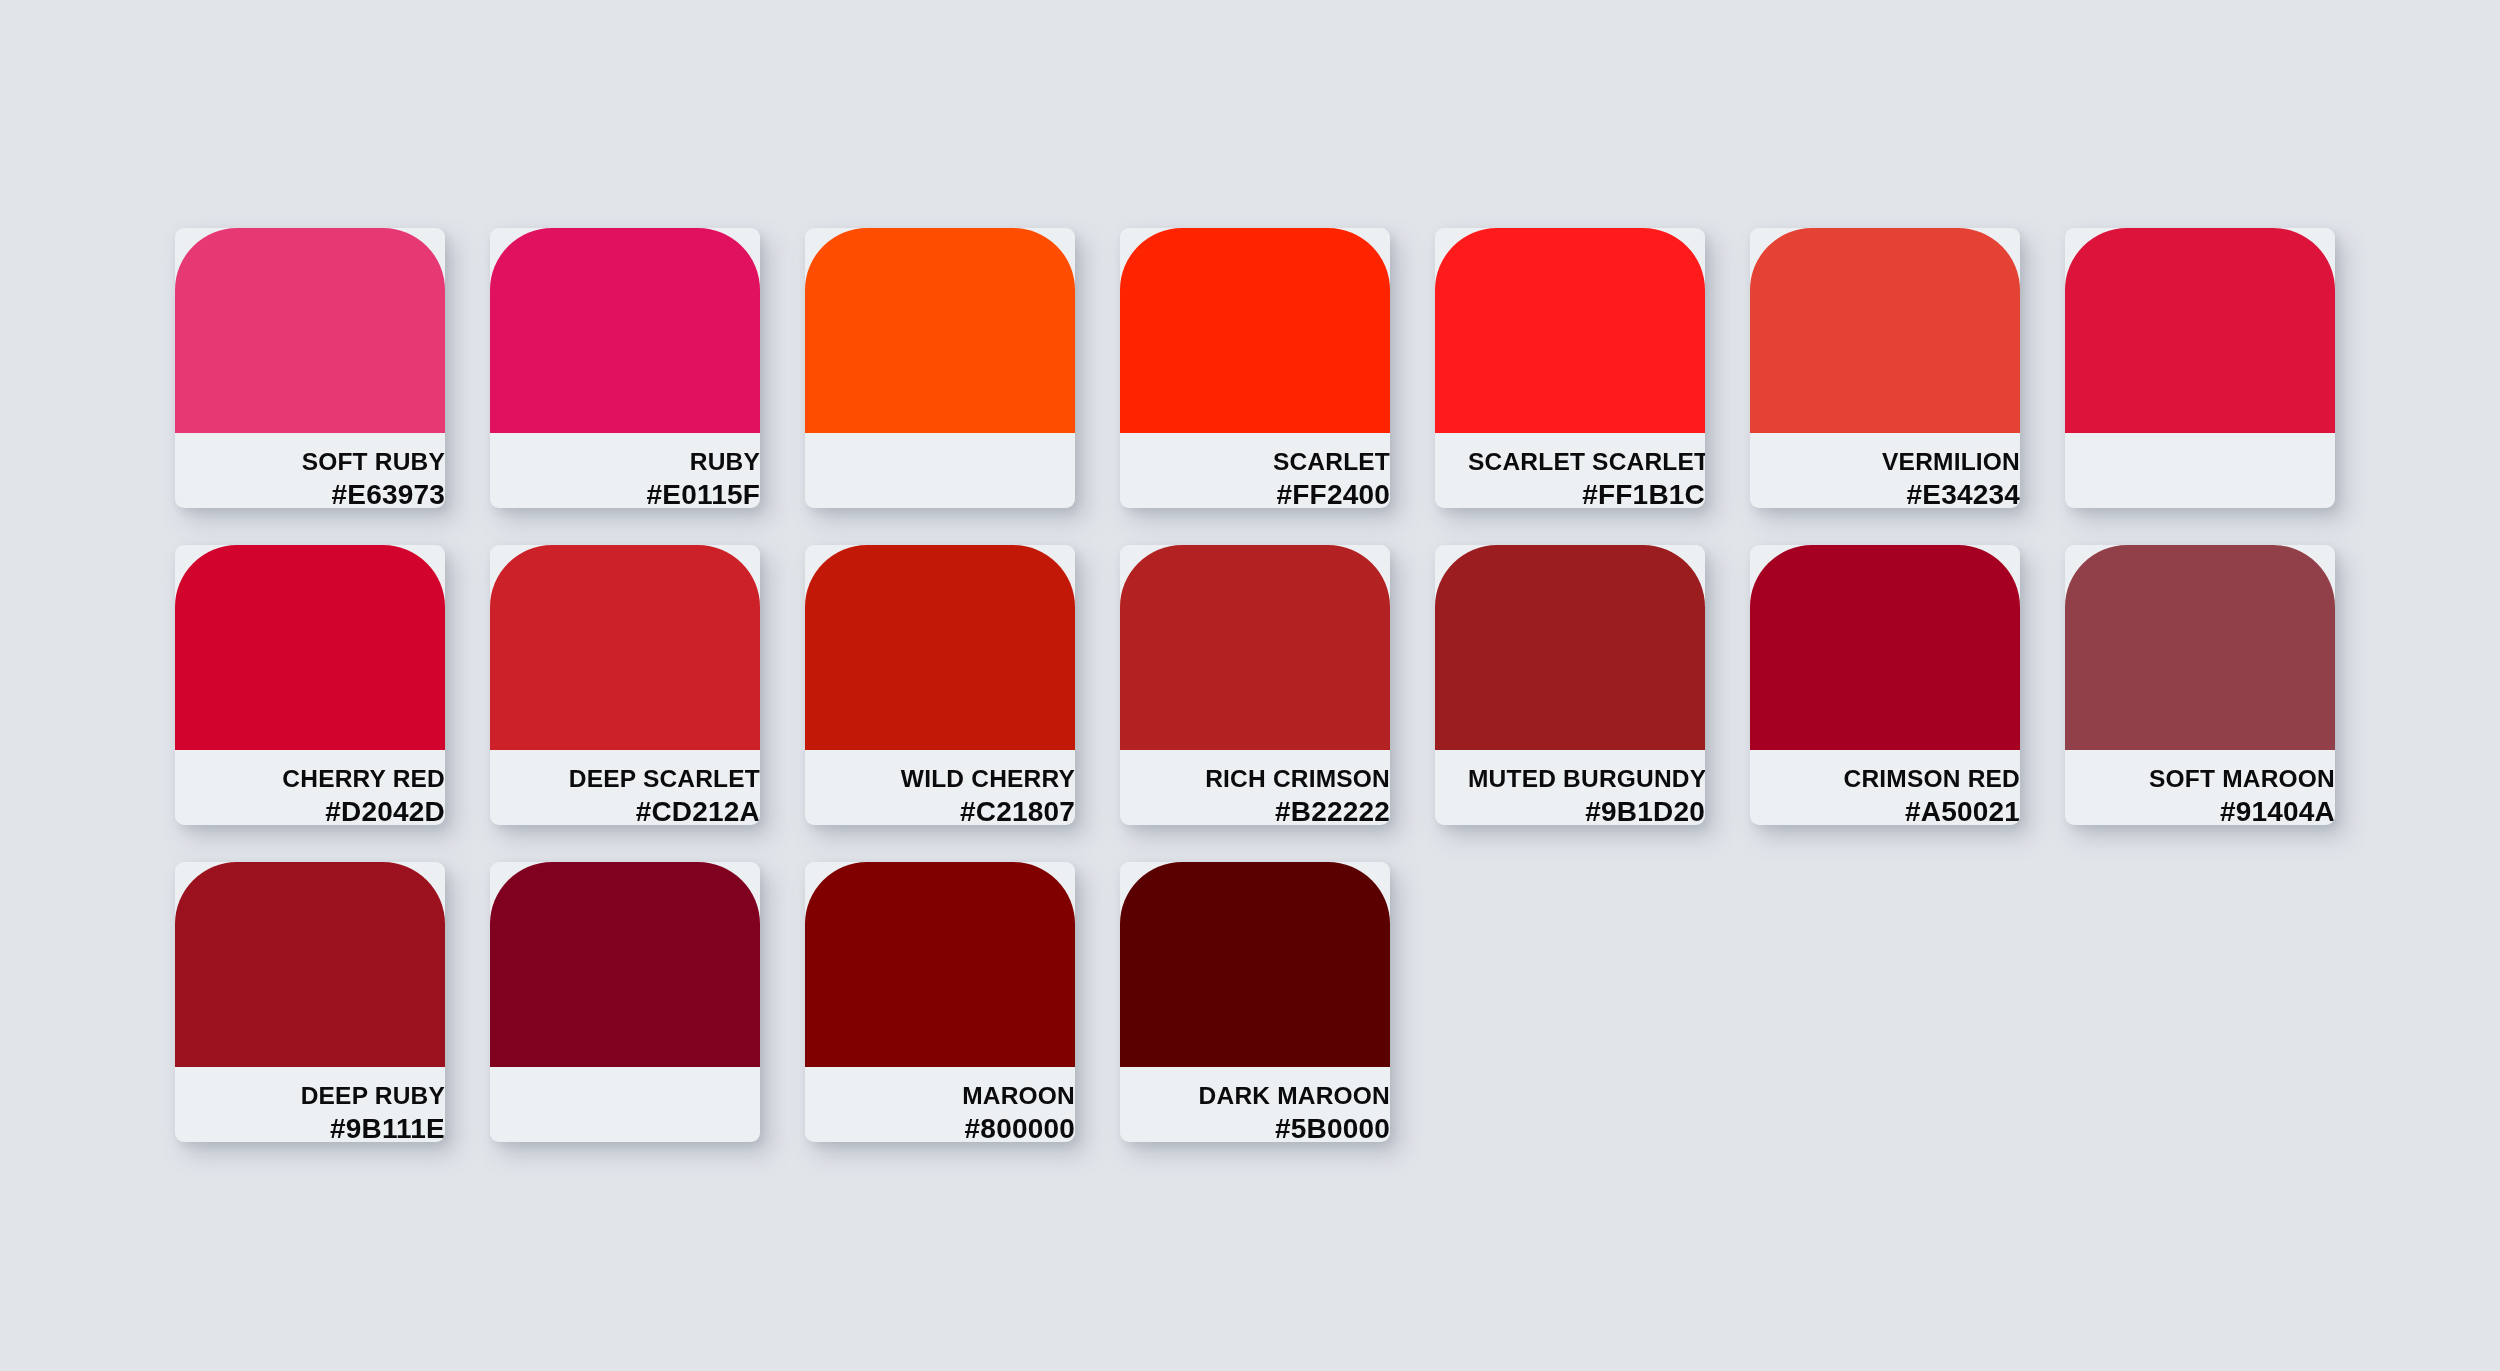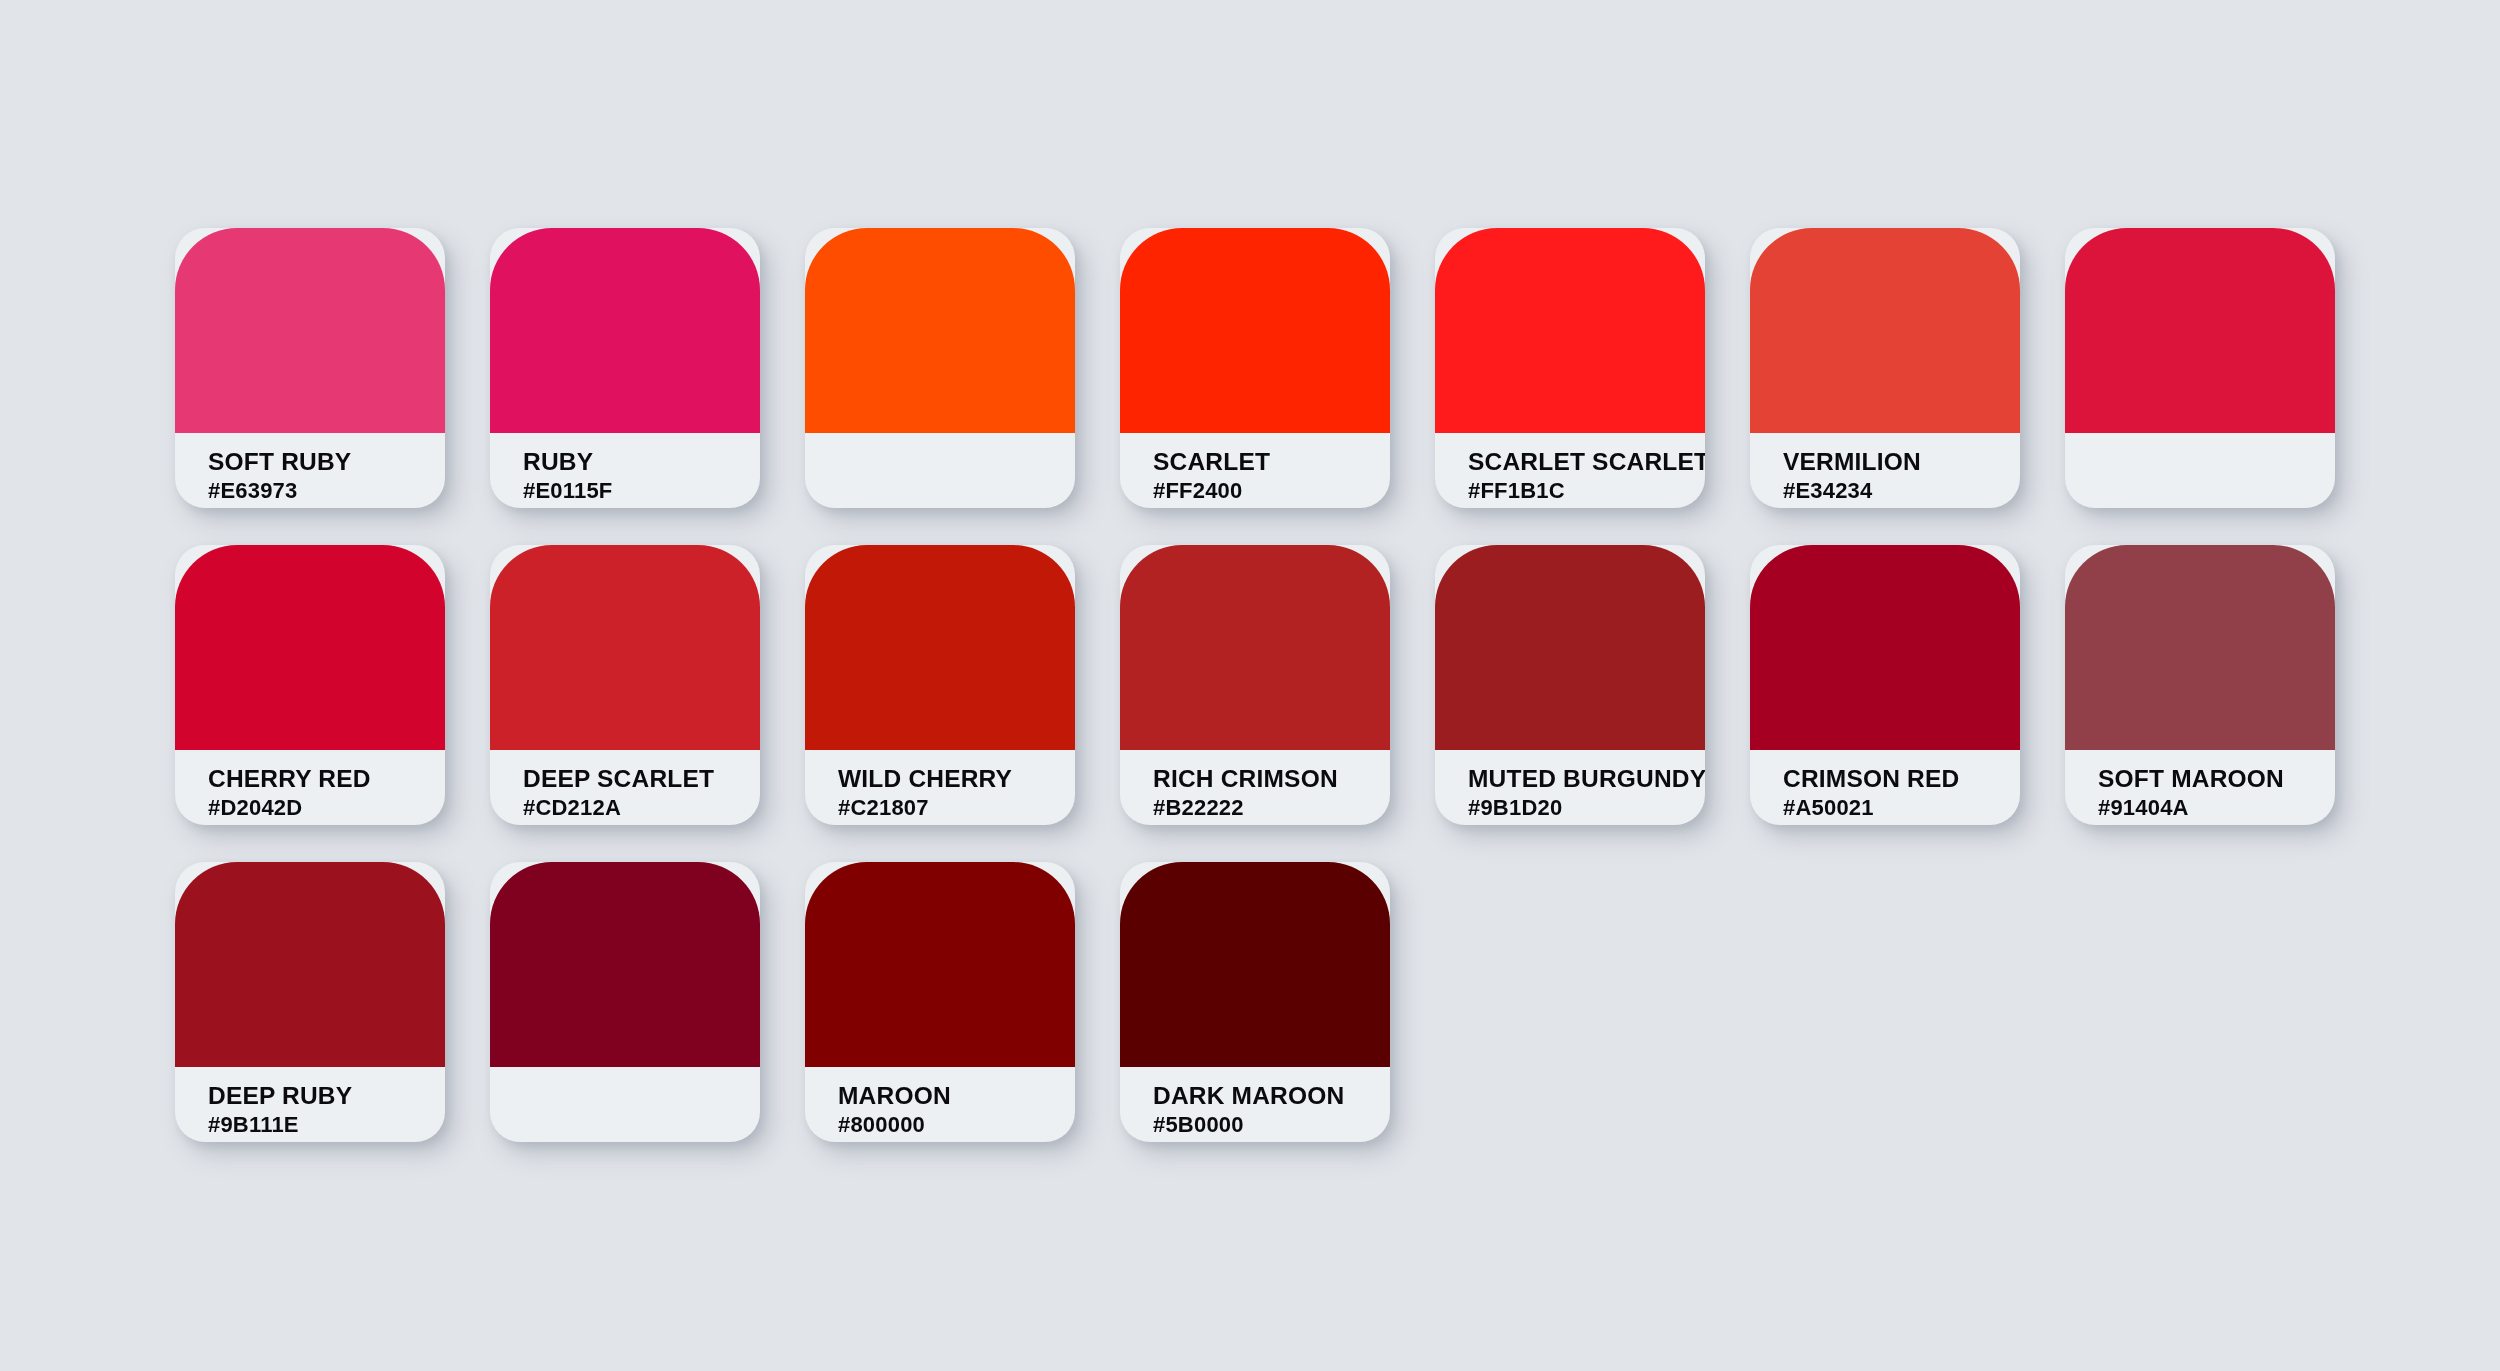--- a/index.html
+++ b/index.html
@@ -30,26 +30,27 @@
     grid-template-columns: repeat(7, 270px);
     grid-template-rows: repeat(3, 280px);
     column-gap: 45px;
     row-gap: 37px;
   }
 
   .swatch-card {
     position: relative;
     width: 270px;
     height: 280px;
-    border-radius: 30px;
+    border-radius: 9px;
     background: #EDF0F2;
     box-shadow:
        10px 12px 22px rgba(120, 130, 145, 0.34),
        3px 4px 9px rgba(120, 130, 145, 0.20);
     overflow: hidden;
+    text-align: right;
   }
 
   .swatch-color {
     position: absolute;
     left: 0;
     top: 0;
     width: 100%;
     height: 205px;
     border-top-left-radius: 62px;
     border-top-right-radius: 62px;
@@ -68,21 +69,21 @@
   .swatch-name {
     font-size: 24.5px;
     font-weight: 700;
     letter-spacing: 0.2px;
     color: #0B0B0D;
     line-height: 1.28;
     white-space: nowrap;
   }
 
   .swatch-hex {
-    font-size: 22px;
+    font-size: 28px;
     font-weight: 700;
     letter-spacing: 0.2px;
     color: #0B0B0D;
     line-height: 1.28;
     white-space: nowrap;
   }
 </style>
 </head>
 <body>
 

